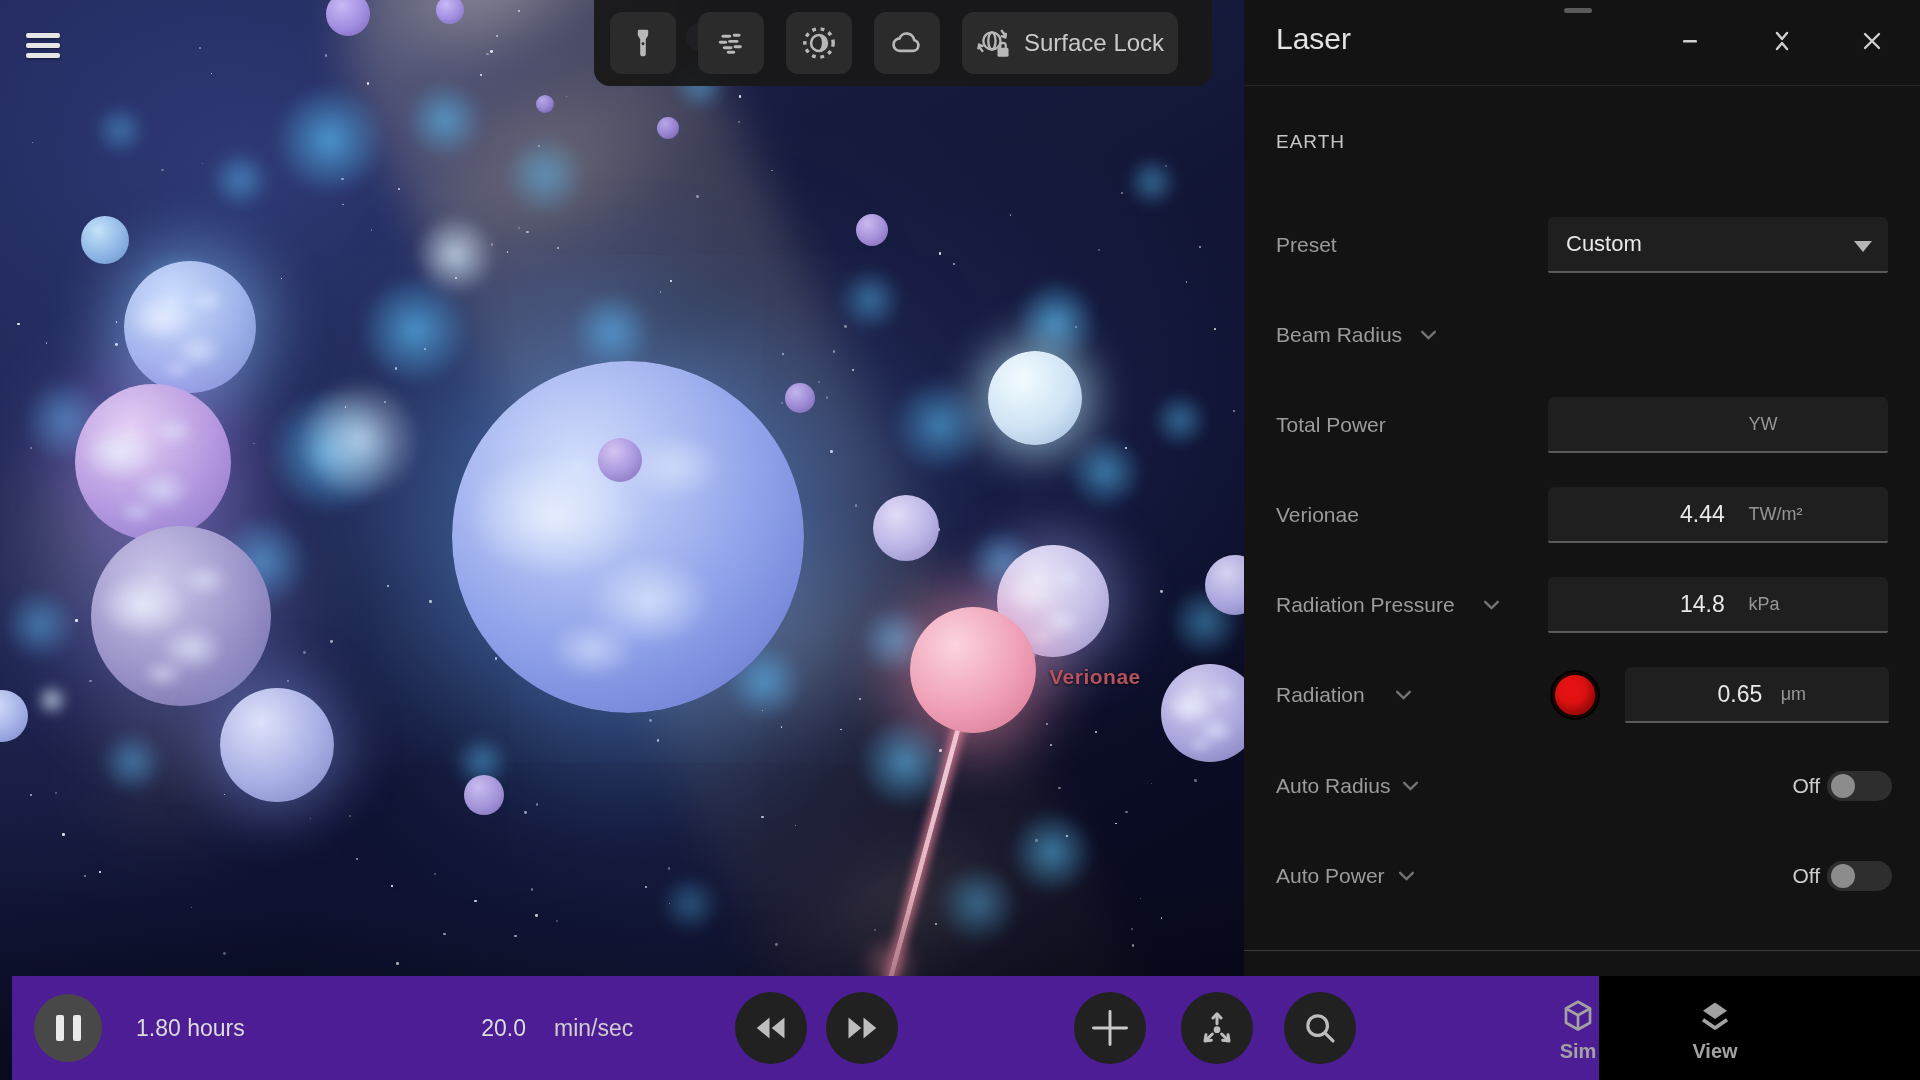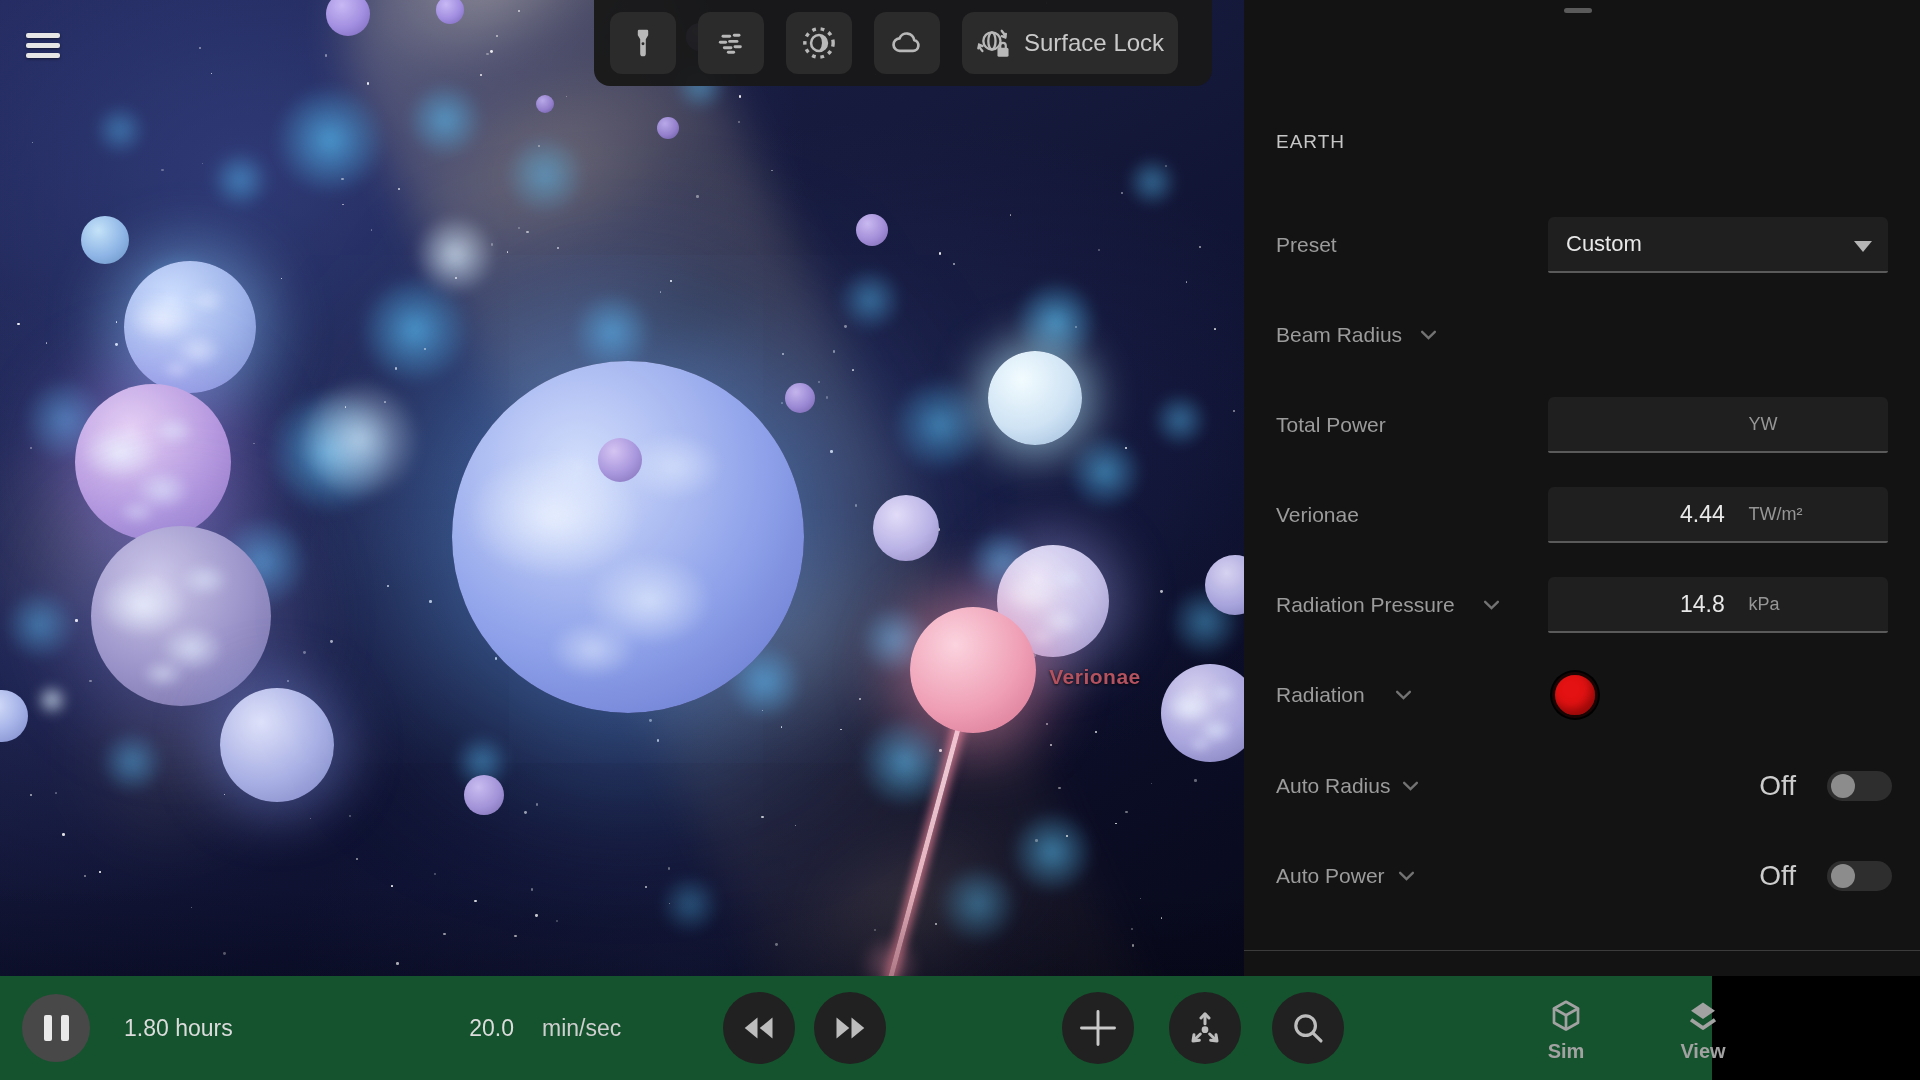--- a/index.html
+++ b/index.html
@@ -70,28 +70,28 @@
   .dropdown{cursor:pointer;}
   .dval{position:absolute;left:18px;top:0;line-height:54px;font-size:22px;color:#e8e8e8;}
   .caret{position:absolute;right:16px;top:24px;width:0;height:0;border-left:9px solid transparent;
     border-right:9px solid transparent;border-top:11px solid #b5b5b5;}
   .fval{position:absolute;left:0;top:0;width:52%;text-align:right;line-height:54px;font-size:23px;color:#e8e8e8;}
   .funit{position:absolute;left:59%;top:0;line-height:54px;font-size:18px;color:#969696;white-space:nowrap;}
   .funit .sub{font-size:13px;margin-left:2px;vertical-align:-3px;letter-spacing:.5px;}
   .swatch{position:absolute;left:308px;top:5px;width:46px;height:46px;border-radius:50%;
     border:3px solid #1a0505;box-shadow:0 0 0 2px #000, inset -4px -6px 10px rgba(90,0,0,.55);cursor:pointer;}
   .field.wl{left:381px;width:264px;}
-  .toggle-label{position:absolute;right:124px;top:0;line-height:56px;font-size:28px;color:#cdcdcd;}
+  .toggle-label{position:absolute;right:100px;top:0;line-height:56px;font-size:21px;color:#cdcdcd;}
   .toggle{position:absolute;right:28px;top:13px;width:65px;height:30px;border-radius:15px;background:#2e2e2e;
     border:0;cursor:pointer;}
   .toggle .knob{position:absolute;left:4px;top:3px;width:24px;height:24px;border-radius:50%;background:#8c8c8c;}
   .panel-bottom-divider{position:absolute;left:0;top:950px;width:100%;border-top:1px solid #3c3c3c;}
 
   
-  .bottombar{position:absolute;left:0;top:976px;width:1712px;height:104px;background:#14532d;}
+  .bottombar{position:absolute;left:12px;top:976px;width:1587px;height:104px;background:#4c1d95;}
   .pause-btn{position:absolute;left:22px;top:18px;width:68px;height:68px;border-radius:50%;background:#484848;
     border:0;cursor:pointer;display:flex;align-items:center;justify-content:center;gap:9px;}
   .pause-btn i{display:block;width:8px;height:26px;background:#e9e9e9;border-radius:2px;}
   .time-elapsed{position:absolute;left:124px;top:0;line-height:104px;font-size:23px;color:#dcdcdc;}
   .rate-value{position:absolute;left:440px;top:0;width:74px;text-align:right;line-height:104px;font-size:23px;color:#dcdcdc;cursor:text;}
   .rate-unit{position:absolute;left:542px;top:0;line-height:104px;font-size:23px;color:#cfcfcf;}
   .round-btn{position:absolute;top:16px;width:72px;height:72px;border-radius:50%;background:#212121;border:0;
     cursor:pointer;display:flex;align-items:center;justify-content:center;color:#bdbdbd;}
   .nav-btn{position:absolute;top:8px;width:124px;height:92px;background:transparent;border:0;cursor:pointer;
     display:flex;flex-direction:column;align-items:center;justify-content:center;gap:6px;color:#a2a2a2;}
@@ -368,20 +368,39 @@
           <path d="M1.7 16.8 l0.6 -2.6 l2.4 1"></path>
         <rect x="15.5" y="16.5" width="8" height="6.5" rx="1.2" fill="#b8b8b8" stroke="none"></rect>
         <path d="M17.5 16.5 v-1.6 a2 2 0 0 1 4 0 v1.6" stroke-width="1.6"></path>
       </svg>
       <span class="tb-label">Surface Lock</span>
     </button>
   </div>
 
   <aside class="panel">
     <div class="drag-pill"></div>
+    <div class="panel-header">
+      <h1 class="panel-title">Laser</h1>
+      <button class="winbtn min">
+        <svg width="22" height="22" viewBox="0 0 22 22">
+            <rect x="4" y="10" width="14" height="2.6" rx="1.2" fill="#cfcfcf"></rect>
+          </svg>
+      </button>
+      <button class="winbtn col">
+        <svg width="24" height="24" viewBox="0 0 24 24" fill="none" stroke="#cfcfcf" stroke-width="2.4" stroke-linecap="round" stroke-linejoin="round">
+          <polyline points="7,4 12,10 17,4"></polyline>
+            <polyline points="7,20 12,14 17,20"></polyline>
+        </svg>
+      </button>
+      <button class="winbtn cls">
+        <svg width="24" height="24" viewBox="0 0 24 24" fill="none" stroke="#cfcfcf" stroke-width="2.4" stroke-linecap="round">
+          <path d="M5 5 L19 19 M19 5 L5 19"></path>
+        </svg>
+      </button>
+    </div>
 
     <div class="section-label">EARTH</div>
 
     <div class="prow" style="top:217px">
       <span class="plabel">Preset</span>
       <div class="dropdown">
         <span class="dval">Custom</span>
         <span class="caret"></span>
       </div>
     </div>
@@ -418,20 +437,24 @@
         <span class="funit">kPa</span>
       </div>
     </div>
 
     <div class="prow" style="top:667px">
       <span class="plabel">Radiation</span>
       <svg class="expand" style="left:151px" width="17" height="14" viewBox="0 0 16 12" fill="none" stroke="currentColor" stroke-width="2.2" stroke-linecap="round">
           <polyline points="2,3 8,9 14,3"></polyline>
         </svg>
       <button class="swatch" id="wlSwatch" style="background: rgb(228, 18, 18);"></button>
+      <div class="field wl">
+        <span class="fval">0.65</span>
+        <span class="funit">μm</span>
+      </div>
     </div>
 
     <div class="prow" style="top:758px">
       <span class="plabel">Auto Radius</span>
       <svg class="expand" style="left:158px" width="17" height="14" viewBox="0 0 16 12" fill="none" stroke="currentColor" stroke-width="2.2" stroke-linecap="round">
           <polyline points="2,3 8,9 14,3"></polyline>
         </svg>
       <span class="toggle-label">Off</span>
       <button class="toggle">
           <span class="knob"></span>

